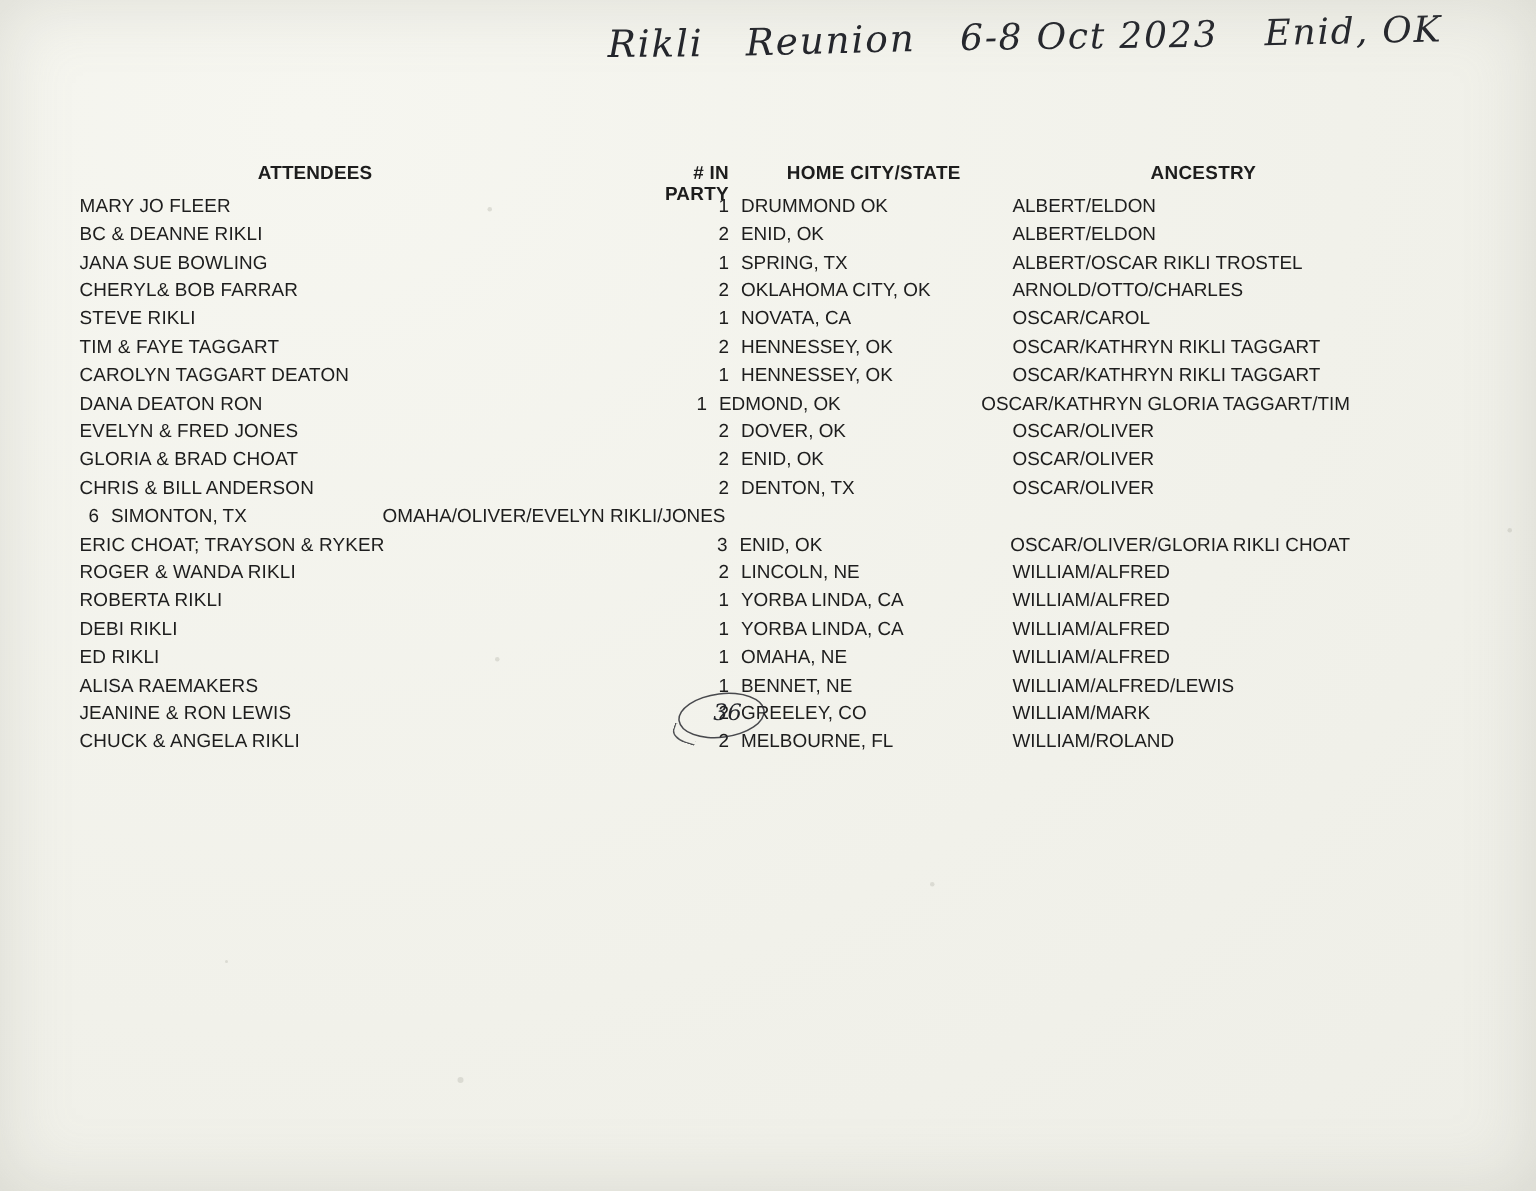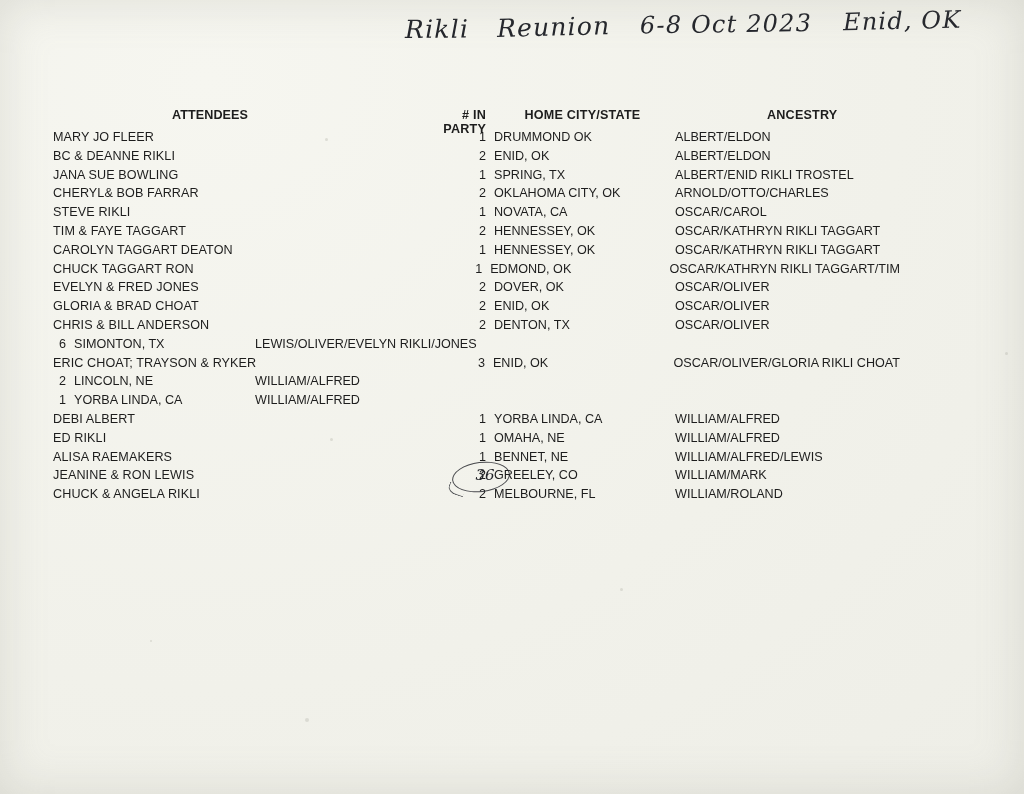--- a/index.html
+++ b/index.html
@@ -171,21 +171,21 @@
     <div class="row">
       <div class="c-att">BC &amp; DEANNE RIKLI</div>
       <div class="c-num">2</div>
       <div class="c-city">ENID, OK</div>
       <div class="c-anc">ALBERT/ELDON</div>
     </div>
     <div class="row">
       <div class="c-att">JANA SUE BOWLING</div>
       <div class="c-num">1</div>
       <div class="c-city">SPRING, TX</div>
-      <div class="c-anc">ALBERT/ENID RIKLI TROSTEL</div>
+      <div class="c-anc">ALBERT/OSCAR RIKLI TROSTEL</div>
     </div>
     <div class="row">
       <div class="c-att">CHERYL&amp; BOB FARRAR</div>
       <div class="c-num">2</div>
       <div class="c-city">OKLAHOMA CITY, OK</div>
       <div class="c-anc">ARNOLD/OTTO/CHARLES</div>
     </div>
     <div class="row">
       <div class="c-att">STEVE RIKLI</div>
       <div class="c-num">1</div>
@@ -198,24 +198,24 @@
       <div class="c-city">HENNESSEY, OK</div>
       <div class="c-anc">OSCAR/KATHRYN RIKLI TAGGART</div>
     </div>
     <div class="row">
       <div class="c-att">CAROLYN TAGGART DEATON</div>
       <div class="c-num">1</div>
       <div class="c-city">HENNESSEY, OK</div>
       <div class="c-anc">OSCAR/KATHRYN RIKLI TAGGART</div>
     </div>
     <div class="row">
-      <div class="c-att">CHUCK TAGGART RON</div>
+      <div class="c-att">DANA DEATON RON</div>
       <div class="c-num">1</div>
       <div class="c-city">EDMOND, OK</div>
-      <div class="c-anc">OSCAR/KATHRYN RIKLI TAGGART/TIM</div>
+      <div class="c-anc">OSCAR/KATHRYN GLORIA TAGGART/TIM</div>
     </div>
     <div class="row">
       <div class="c-att">EVELYN &amp; FRED JONES</div>
       <div class="c-num">2</div>
       <div class="c-city">DOVER, OK</div>
       <div class="c-anc">OSCAR/OLIVER</div>
     </div>
     <div class="row">
       <div class="c-att">GLORIA &amp; BRAD CHOAT</div>
       <div class="c-num">2</div>
@@ -224,40 +224,42 @@
     </div>
     <div class="row">
       <div class="c-att">CHRIS &amp; BILL ANDERSON</div>
       <div class="c-num">2</div>
       <div class="c-city">DENTON, TX</div>
       <div class="c-anc">OSCAR/OLIVER</div>
     </div>
     <div class="row">
       <div class="c-num">6</div>
       <div class="c-city">SIMONTON, TX</div>
-      <div class="c-anc">LEWIS/OLIVER/EVELYN RIKLI/JONES</div>
+      <div class="c-anc">OMAHA/OLIVER/EVELYN RIKLI/JONES</div>
     </div>
     <div class="row">
       <div class="c-att">ERIC CHOAT; TRAYSON &amp; RYKER</div>
       <div class="c-num">3</div>
       <div class="c-city">ENID, OK</div>
       <div class="c-anc">OSCAR/OLIVER/GLORIA RIKLI CHOAT</div>
     </div>
     <div class="row">
+      <div class="c-att">ROGER &amp; WANDA RIKLI</div>
       <div class="c-num">2</div>
       <div class="c-city">LINCOLN, NE</div>
       <div class="c-anc">WILLIAM/ALFRED</div>
     </div>
     <div class="row">
+      <div class="c-att">ROBERTA RIKLI</div>
       <div class="c-num">1</div>
       <div class="c-city">YORBA LINDA, CA</div>
       <div class="c-anc">WILLIAM/ALFRED</div>
     </div>
     <div class="row">
-      <div class="c-att">DEBI ALBERT</div>
+      <div class="c-att">DEBI RIKLI</div>
       <div class="c-num">1</div>
       <div class="c-city">YORBA LINDA, CA</div>
       <div class="c-anc">WILLIAM/ALFRED</div>
     </div>
     <div class="row">
       <div class="c-att">ED RIKLI</div>
       <div class="c-num">1</div>
       <div class="c-city">OMAHA, NE</div>
       <div class="c-anc">WILLIAM/ALFRED</div>
     </div>

